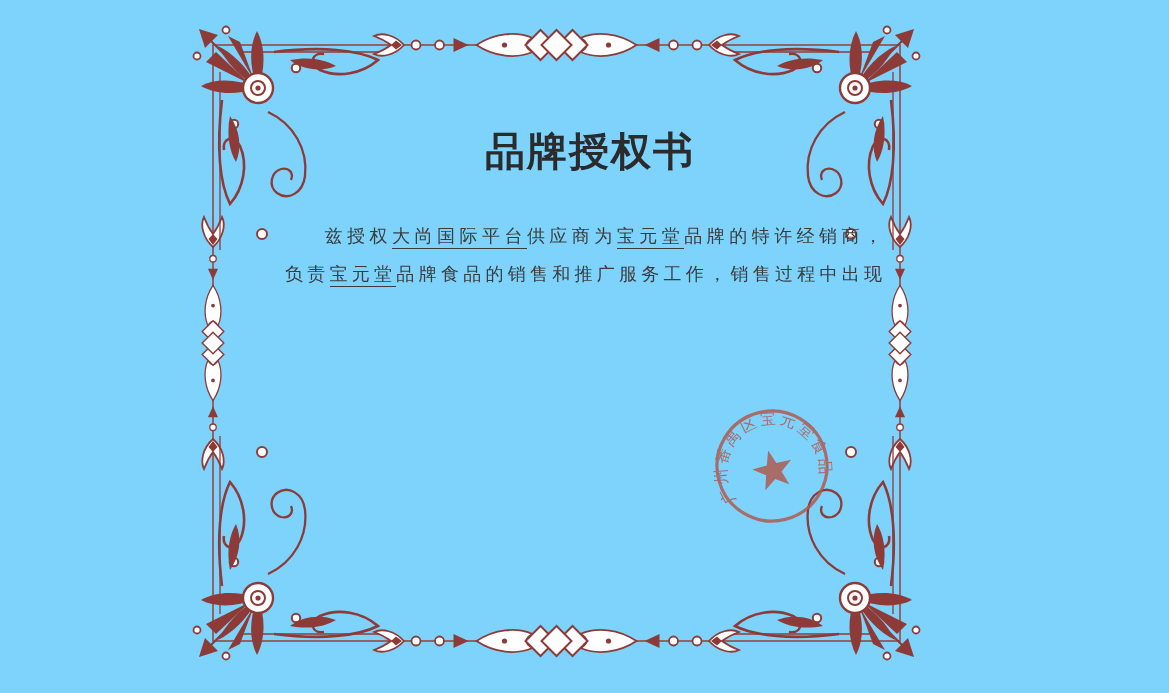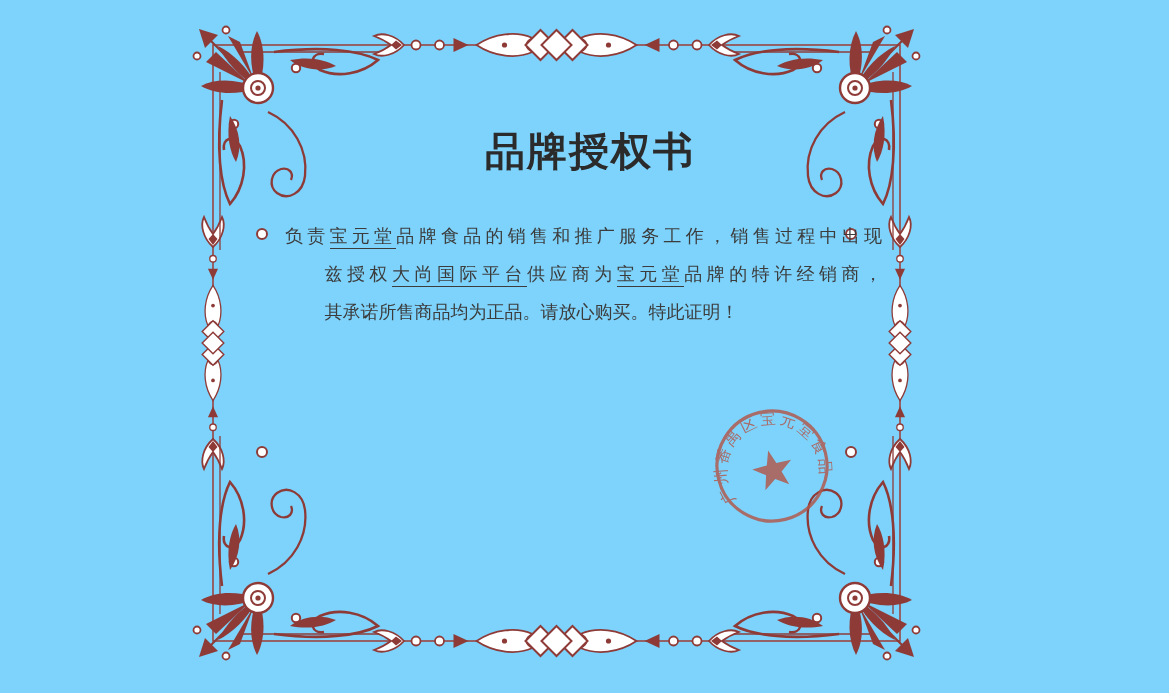--- a/index.html
+++ b/index.html
@@ -96,23 +96,22 @@
 
     <use href="#corner"></use>
     <use href="#corner" transform="translate(1113,0) scale(-1,1)"></use>
     <use href="#corner" transform="translate(0,686) scale(1,-1)"></use>
     <use href="#corner" transform="translate(1113,686) scale(-1,-1)"></use>
   </svg>
 
   <div class="title">品牌授权书</div>
 
   <div class="bodytext">
+    <div class="line just indent"><span>兹授权</span><span class="u">大尚国际平台</span><span>供应商为</span><span class="u">宝元堂</span><span>品牌的特许经销商，</span></div>
     <div class="line just"><span>负责</span><span class="u">宝元堂</span><span>品牌食品的销售和推广服务工作，销售过程中出现</span></div>
-    <div class="line just indent"><span>兹授权</span><span class="u">大尚国际平台</span><span>供应商为</span><span class="u">宝元堂</span><span>品牌的特许经销商，</span></div>
-    <div class="line indent">其承诺所售商品均为正品。请放心购买。特此证明！</div>
   </div>
 
   <div class="footer">
   </div>
 
   <div class="seal">
     <svg width="140" height="140" viewBox="0 0 140 140">
       <g transform="rotate(-14 70 70)" opacity="0.82">
         <circle cx="70" cy="70" r="55" fill="none" stroke="#b2564a" stroke-width="3.2"></circle>
         <polygon fill="#b2564a" points="70,54 74.9,68.2 90,68.5 78,77.6 82.3,92 70,83.4 57.7,92 62,77.6 50,68.5 65.1,68.2"></polygon>

